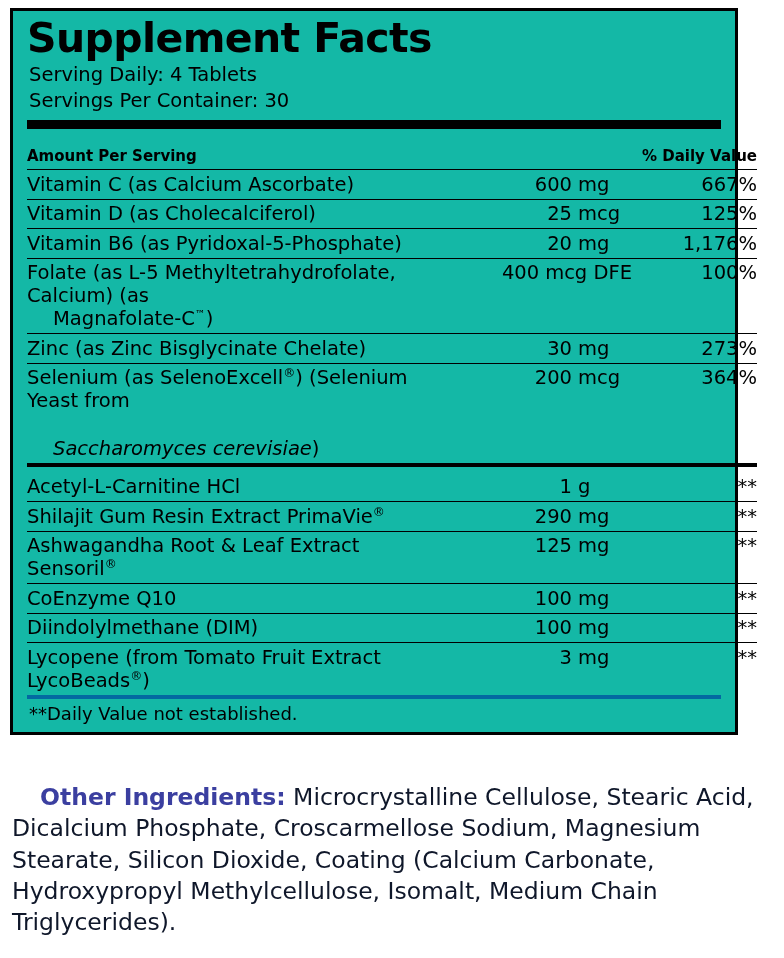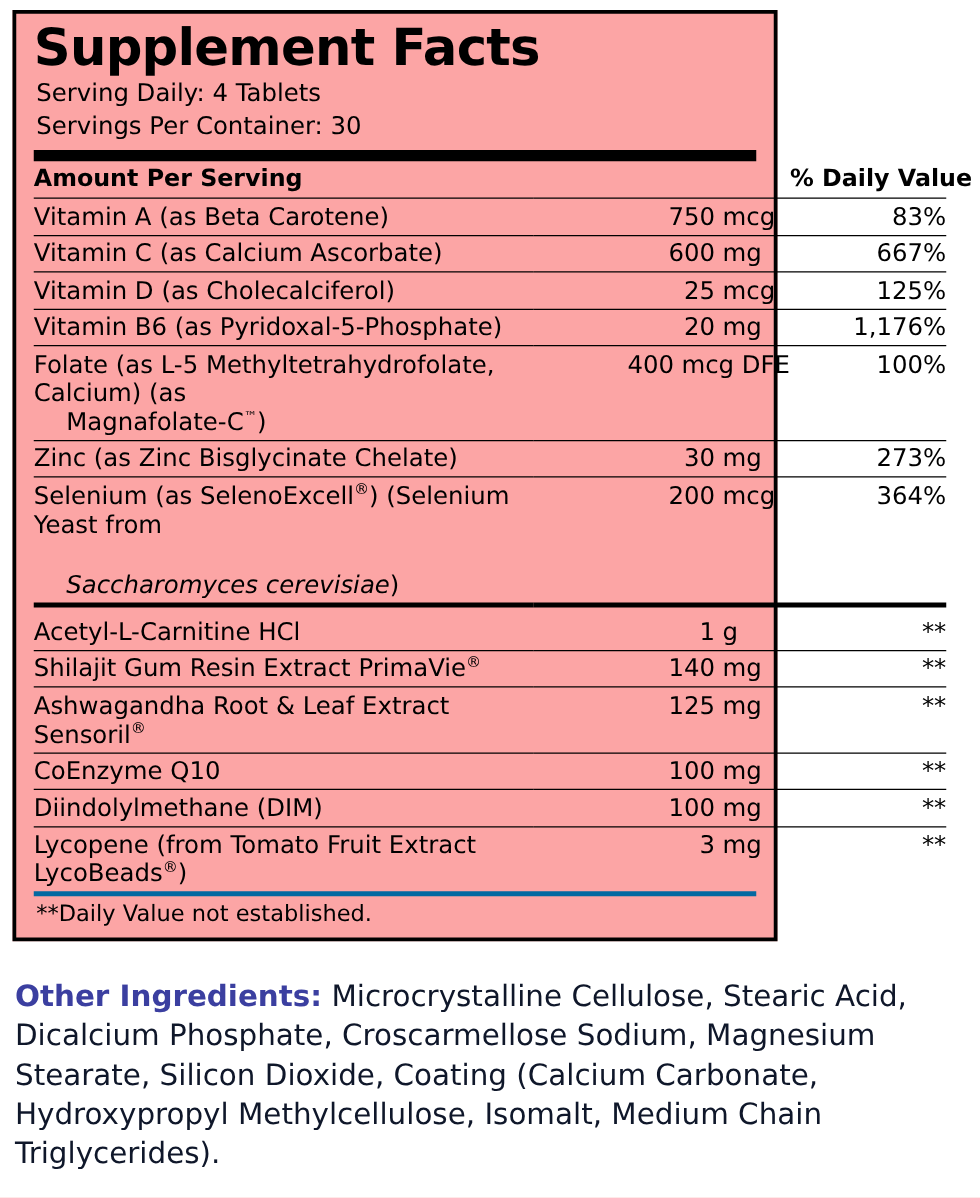--- a/index.html
+++ b/index.html
@@ -20,25 +20,25 @@
     width: 784px;
     height: 958px;
     box-sizing: border-box;
   }
 
   
   .panel {
     position: absolute;
     left: 10px;
     top: 8px;
-    width: 612px;
+    width: 728px;
     box-sizing: border-box;
     border: 3px solid #000;
     padding: 6px 14px 8px 14px;
-    background: #fca5a5;
+    background: #14b8a6;
   }
 
   .sf-title {
     font-size: 41px;
     font-weight: bold;
     letter-spacing: -0.6px;
     line-height: 1.05;
     margin: 0 0 2px 0;
     white-space: nowrap;
   }
@@ -64,22 +64,22 @@
     padding: 2.5px 0 3px 0;
     font-size: 19.5px;
     line-height: 1.18;
   }
   td.name   { width: 400px; padding-left: 2px; }
   td.amount { width: 205px; text-align: right; padding-right: 8px; white-space: nowrap; }
   td.dv     { width: 125px; text-align: right; padding-right: 2px; white-space: nowrap; }
 
   tr.hdr td {
     font-weight: bold;
-    font-size: 19px;
-    padding-top: 3px;
+    font-size: 15px;
+    padding-top: 19px;
     padding-bottom: 4px;
   }
   tr.hdr td.dv-head { text-align: right; }
 
   tr.row td { border-top: 1.4px solid #000; }
   tr.row.first td { border-top: none; }
 
   .amount-num { display: inline-block; }
   .amount-unit { display: inline-block; min-width: 54px; text-align: left; padding-left: 6px; }
 
@@ -117,20 +117,21 @@
     position: absolute;
     left: 12px;
     top: 782px;
     width: 760px;
     font-size: 23.5px;
     line-height: 1.33;
   }
   .other-label {
     color: #3b3fa0;
     font-weight: bold;
+    margin-left: 28px;
   }
   .other-text { color: #0f172a; }
 </style>
 </head>
 <body>
 
 <div class="page">
 
   <div class="panel">
 
@@ -149,25 +150,20 @@
 
     <table class="sf">
       <tbody>
         <tr class="hdr">
           <td class="name">Amount Per Serving</td>
           <td class="amount"></td>
           <td class="dv dv-head">% Daily Value</td>
         </tr>
 
         <tr class="row">
-          <td class="name">Vitamin A (as Beta Carotene)</td>
-          <td class="amount"><span class="amount-num">750</span><span class="amount-unit">mcg</span></td>
-          <td class="dv">83%</td>
-        </tr>
-        <tr class="row">
           <td class="name">Vitamin C (as Calcium Ascorbate)</td>
           <td class="amount"><span class="amount-num">600</span><span class="amount-unit">mg</span></td>
           <td class="dv">667%</td>
         </tr>
         <tr class="row">
           <td class="name">Vitamin D (as Cholecalciferol)</td>
           <td class="amount"><span class="amount-num">25</span><span class="amount-unit">mcg</span></td>
           <td class="dv">125%</td>
         </tr>
         <tr class="row">
@@ -204,21 +200,21 @@
             <td colspan="3"></td>
           </tr>
 
         <tr class="row first">
           <td class="name">Acetyl-L-Carnitine HCl</td>
           <td class="amount"><span class="amount-num">1</span><span class="amount-unit">g</span></td>
           <td class="dv">**</td>
         </tr>
         <tr class="row">
           <td class="name">Shilajit Gum Resin Extract PrimaVie<sup class="reg">®</sup></td>
-          <td class="amount"><span class="amount-num">140</span><span class="amount-unit">mg</span></td>
+          <td class="amount"><span class="amount-num">290</span><span class="amount-unit">mg</span></td>
           <td class="dv">**</td>
         </tr>
         <tr class="row">
           <td class="name">Ashwagandha Root &amp; Leaf Extract Sensoril<sup class="reg">®</sup></td>
           <td class="amount"><span class="amount-num">125</span><span class="amount-unit">mg</span></td>
           <td class="dv">**</td>
         </tr>
         <tr class="row">
           <td class="name">CoEnzyme Q10</td>
           <td class="amount"><span class="amount-num">100</span><span class="amount-unit">mg</span></td>

